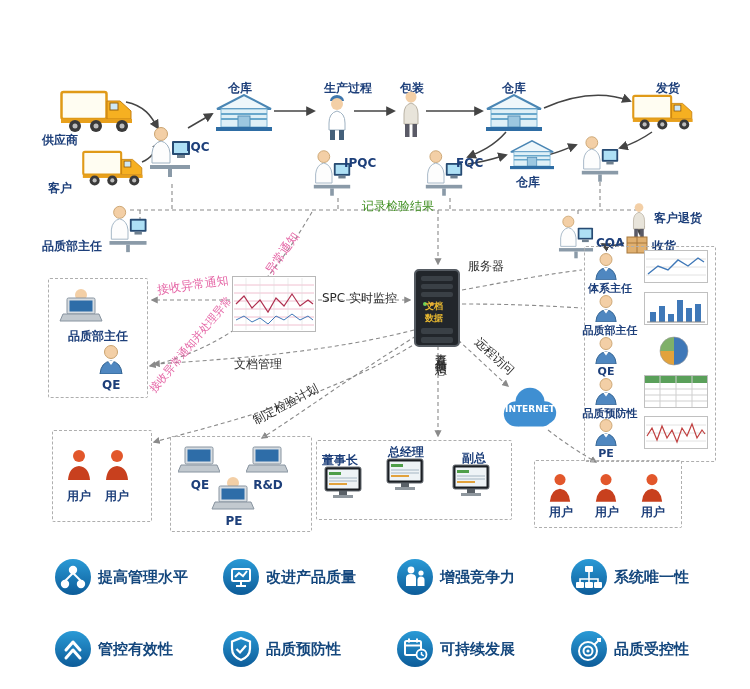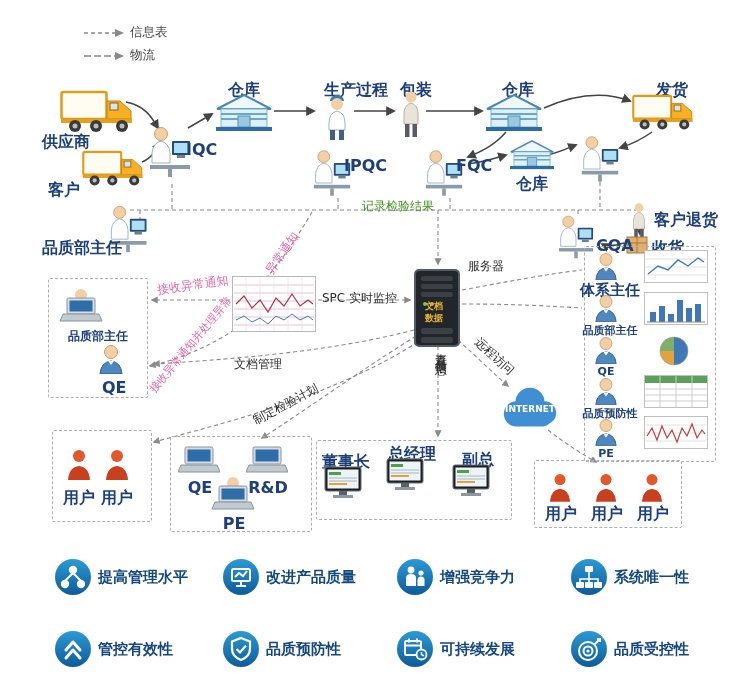--- a/index.html
+++ b/index.html
@@ -1,19 +1,19 @@
 <!DOCTYPE html>
 <html style="--title_red: #e60012; --label_blue: #1d3f7a; --pink: #e566a6; --green: #3e8e1f; --feature_navy: #14477d; --feature_blue: #1477bd;"><head>
 <meta charset="utf-8">
 <style>
 *{margin:0;padding:0;box-sizing:border-box}
 body{font-family:"DejaVu Sans","Liberation Sans",sans-serif;background:#fff}
 #stage{position:relative;width:750px;height:689px;background:#fff;overflow:hidden}
 .abs{position:absolute}
-.nlbl{font-size:16px;font-weight:bold;color:var(--label_blue,#1d3f7a);white-space:nowrap}
+.nlbl{font-size:12px;font-weight:bold;color:var(--label_blue,#1d3f7a);white-space:nowrap}
 .dlbl{font-size:12px;color:#2b2b2b;white-space:nowrap}
 .pink{font-size:12px;color:var(--pink,#e566a6);white-space:nowrap}
 .green{font-size:12px;color:var(--green,#3e8e1f);white-space:nowrap}
 .title{font-size:17px;font-weight:bold;color:var(--title_red,#e60012);text-align:center;white-space:nowrap}
 .legend-lbl{font-size:12.5px;color:#444;white-space:nowrap}
 .dash-box{border:1.2px dashed #aeaeae;border-radius:2px}
 .vert{writing-mode:vertical-rl;text-orientation:upright;letter-spacing:2px;font-size:12px;color:#2b2b2b}
 .feat-lbl{font-size:15px;font-weight:bold;color:var(--feature_navy,#14477d);white-space:nowrap}
 .center{text-align:center}
 .servertag{font-size:9px;color:#e8b830;white-space:nowrap;font-weight:bold}
@@ -173,36 +173,20 @@
       <path d="M438,210 L438,264" marker-end="url(#arrg)"></path>
       <path d="M414,330 C336,350 252,358 154,364" marker-end="url(#arrg)"></path>
       <path d="M416,336 C352,376 300,414 262,438" marker-end="url(#arrg)"></path>
       <path d="M418,342 C330,398 220,424 154,442" marker-end="url(#arrg)"></path>
       <path d="M438,346 L438,436" marker-end="url(#arrg)"></path>
       <path d="M458,340 C478,358 494,374 508,386" marker-end="url(#arrg)"></path>
       <path d="M548,430 C566,444 582,454 596,462" marker-end="url(#arrg)"></path>
     </g>
   </svg>
 
-  <div class="abs" style="left:84;top:24px;left:84px">
-    <div style="display:flex;align-items:center;gap:6px;margin-bottom:6px">
-      <svg width="40" height="12">
-        <line x1="0" y1="6" x2="31" y2="6" stroke="#888" stroke-width="1.5" stroke-dasharray="4 3"></line>
-        <polygon points="31,2 40,6 31,10" fill="#888"></polygon>
-      </svg>
-      <span class="legend-lbl">信息表</span>
-    </div>
-    <div style="display:flex;align-items:center;gap:6px">
-      <svg width="40" height="12">
-        <line x1="0" y1="6" x2="31" y2="6" stroke="#888" stroke-width="1.5" stroke-dasharray="7 3"></line>
-        <polygon points="31,2 40,6 31,10" fill="#888"></polygon>
-      </svg>
-      <span class="legend-lbl">物流</span>
-    </div>
-  </div>
 
 
   <div class="abs nlbl" style="left:228px;top:80px">仓库</div>
   <div class="abs" style="left:216px;top:94px">
       <svg width="56" height="38">
         <use href="#warehouse"></use>
       </svg>
     </div>
 
   <div class="abs nlbl" style="left:324px;top:80px">生产过程</div>
@@ -374,21 +358,21 @@
     </div>
   <div class="abs nlbl" style="left:102px;top:378px">QE</div>
 
   <div class="abs dash-box" style="left:584px;top:246px;width:132px;height:216px"></div>
 
   <div class="abs" style="left:594px;top:252px">
       <svg width="24" height="28">
         <use href="#personbust"></use>
       </svg>
     </div>
-  <div class="abs nlbl center" style="left:578px;top:281px;width:64px;font-size:15px">体系主任</div>
+  <div class="abs nlbl center" style="left:578px;top:281px;width:64px;font-size:11px">体系主任</div>
   <div class="abs" style="left:644px;top:250px">
     <svg width="64" height="33">
         <rect x="0.5" y="0.5" width="63" height="32" fill="#fff" stroke="#c0c0c0"></rect>
       <g stroke="#e2e2e2">
           <line x1="2" y1="9" x2="62" y2="9"></line>
           <line x1="2" y1="17" x2="62" y2="17"></line>
           <line x1="2" y1="25" x2="62" y2="25"></line>
         </g>
       <polyline points="4,24 14,16 24,20 34,10 44,16 54,8 60,12" fill="none" stroke="#3f78b8" stroke-width="1.4"></polyline>
     </svg>

